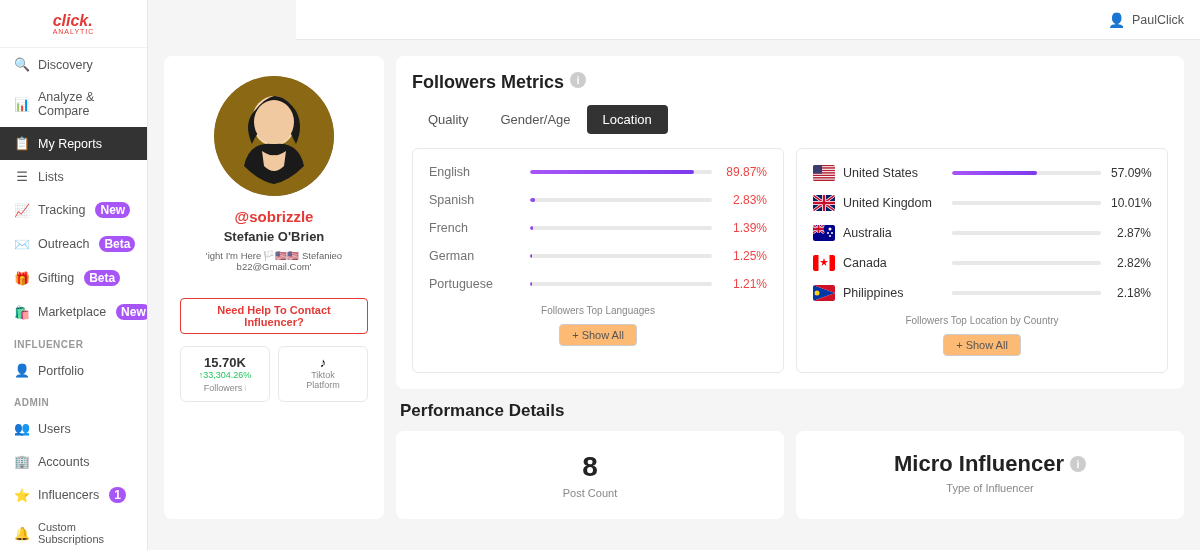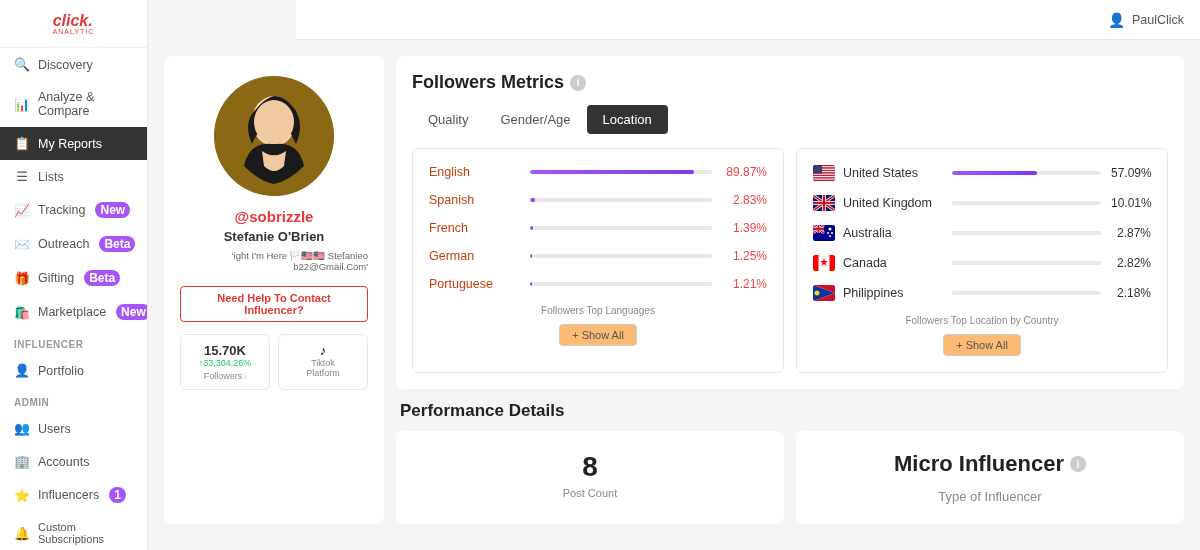--- a/index.html
+++ b/index.html
@@ -30,49 +30,49 @@
     
     .main { flex: 1; margin-left: 0; padding-top: 40px; overflow-y: auto; background: #f5f5f5; }
     .content-area { padding: 16px; display: flex; gap: 12px; }
 
     
     .profile-card { width: 220px; flex-shrink: 0; background: #fff; border-radius: 8px; padding: 20px 16px; display: flex; flex-direction: column; align-items: center; text-align: center; }
     .avatar-placeholder { width: 120px; height: 120px; border-radius: 50%; background: linear-gradient(135deg, #8B6914, #c8a882, #4a3520); margin-bottom: 12px; display: flex; align-items: center; justify-content: center; overflow: hidden; position: relative; }
 
     .profile-handle { color: #e53935; font-size: 15px; font-weight: 700; margin-bottom: 4px; }
     .profile-name { color: #333; font-size: 13px; font-weight: 600; margin-bottom: 6px; }
-    .profile-bio { color: #666; font-size: 10px; margin-bottom: 14px; text-align: right; }
+    .profile-bio { color: #666; font-size: 10px; margin-bottom: 26px; }
     .contact-btn { border: 1.5px solid #e53935; color: #e53935; background: #fff; border-radius: 4px; padding: 5px 12px; font-size: 11px; font-weight: 600; cursor: pointer; width: 100%; margin-bottom: 12px; }
 
     .stats-row { display: flex; gap: 8px; width: 100%; }
     .stat-box { flex: 1; border: 1px solid #e8e8e8; border-radius: 6px; padding: 8px 6px; text-align: center; }
     .stat-value { font-size: 13px; font-weight: 700; color: #333; }
     .stat-change { font-size: 9px; color: #22c55e; }
     .stat-label { font-size: 9px; color: #888; margin-top: 2px; display: flex; align-items: center; justify-content: center; gap: 2px; }
     .tiktok-icon { font-size: 13px; }
     .platform-label { font-size: 9px; color: #888; }
 
     
     .right-content { flex: 1; display: flex; flex-direction: column; gap: 12px; }
 
     
     .metrics-section { background: #fff; border-radius: 8px; padding: 16px; }
-    .metrics-title { font-size: 18px; font-weight: 700; color: #222; margin-bottom: 12px; display: flex; align-items: center; gap: 6px; }
+    .metrics-title { font-size: 18px; font-weight: 700; color: #222; margin-bottom: 12px; display: flex; gap: 6px; }
     .info-icon { width: 16px; height: 16px; border-radius: 50%; background: #ccc; color: #fff; font-size: 10px; display: inline-flex; align-items: center; justify-content: center; font-weight: 700; }
 
     .tabs { display: flex; gap: 0; margin-bottom: 14px; }
     .tab { padding: 7px 16px; border: none; background: transparent; cursor: pointer; font-size: 13px; color: #555; border-radius: 4px; }
     .tab.active { background: #333; color: #fff; border-radius: 4px; }
 
     .metrics-content { display: flex; gap: 12px; }
     .languages-panel { flex: 1; border: 1px solid #e8e8e8; border-radius: 6px; padding: 16px; }
     .countries-panel { flex: 1; border: 1px solid #e8e8e8; border-radius: 6px; padding: 16px; }
 
     .metric-row { display: flex; align-items: center; margin-bottom: 14px; }
-    .metric-label { flex: 1; font-size: 12.5px; color: #c2410c; }
+    .metric-label { flex: 1; font-size: 12.5px; color: #737373; }
     .metric-bar-wrap { flex: 2; height: 4px; background: #e8e8e8; border-radius: 2px; margin: 0 10px; overflow: hidden; }
     .metric-bar { height: 100%; background: linear-gradient(90deg, #a855f7, #7c3aed); border-radius: 2px; }
     .metric-value { font-size: 12px; color: #ef4444; width: 45px; text-align: right; }
 
     .panel-footer { text-align: center; color: #888; font-size: 10px; margin-top: 6px; }
     .show-all-btn { border: 1px solid #ccc; background: #fdba74; color: #555; font-size: 11px; padding: 4px 12px; border-radius: 4px; cursor: pointer; margin-top: 8px; }
 
     
     .country-row { display: flex; align-items: center; margin-bottom: 14px; }
     .flag { width: 22px; height: 16px; margin-right: 8px; flex-shrink: 0; border-radius: 2px; overflow: hidden; display: inline-flex; }
@@ -83,21 +83,21 @@
 
     
     .performance-section { background: transparent; }
     .perf-title { font-size: 17px; font-weight: 700; color: #222; margin-bottom: 10px; padding-left: 4px; }
     .perf-cards { display: flex; gap: 12px; }
     .perf-card { flex: 1; background: #fff; border-radius: 8px; padding: 20px 16px; text-align: center; }
     .perf-value { font-size: 28px; font-weight: 700; color: #222; }
     .perf-label { font-size: 11px; color: #888; margin-top: 4px; }
     .perf-card-right { flex: 1; background: #fff; border-radius: 8px; padding: 20px 16px; text-align: center; }
     .influencer-type { font-size: 22px; font-weight: 900; color: #222; }
-    .influencer-sub { font-size: 13px; color: #888; margin-top: 12px; }
+    .influencer-sub { font-size: 11px; color: #888; margin-top: 5px; }
   </style>
 </head>
 <body>
 
 <div class="sidebar">
   <div class="sidebar-logo">
     <div>
       <div class="logo-text">click.</div>
       <div class="logo-sub">ANALYTIC</div>
     </div>

